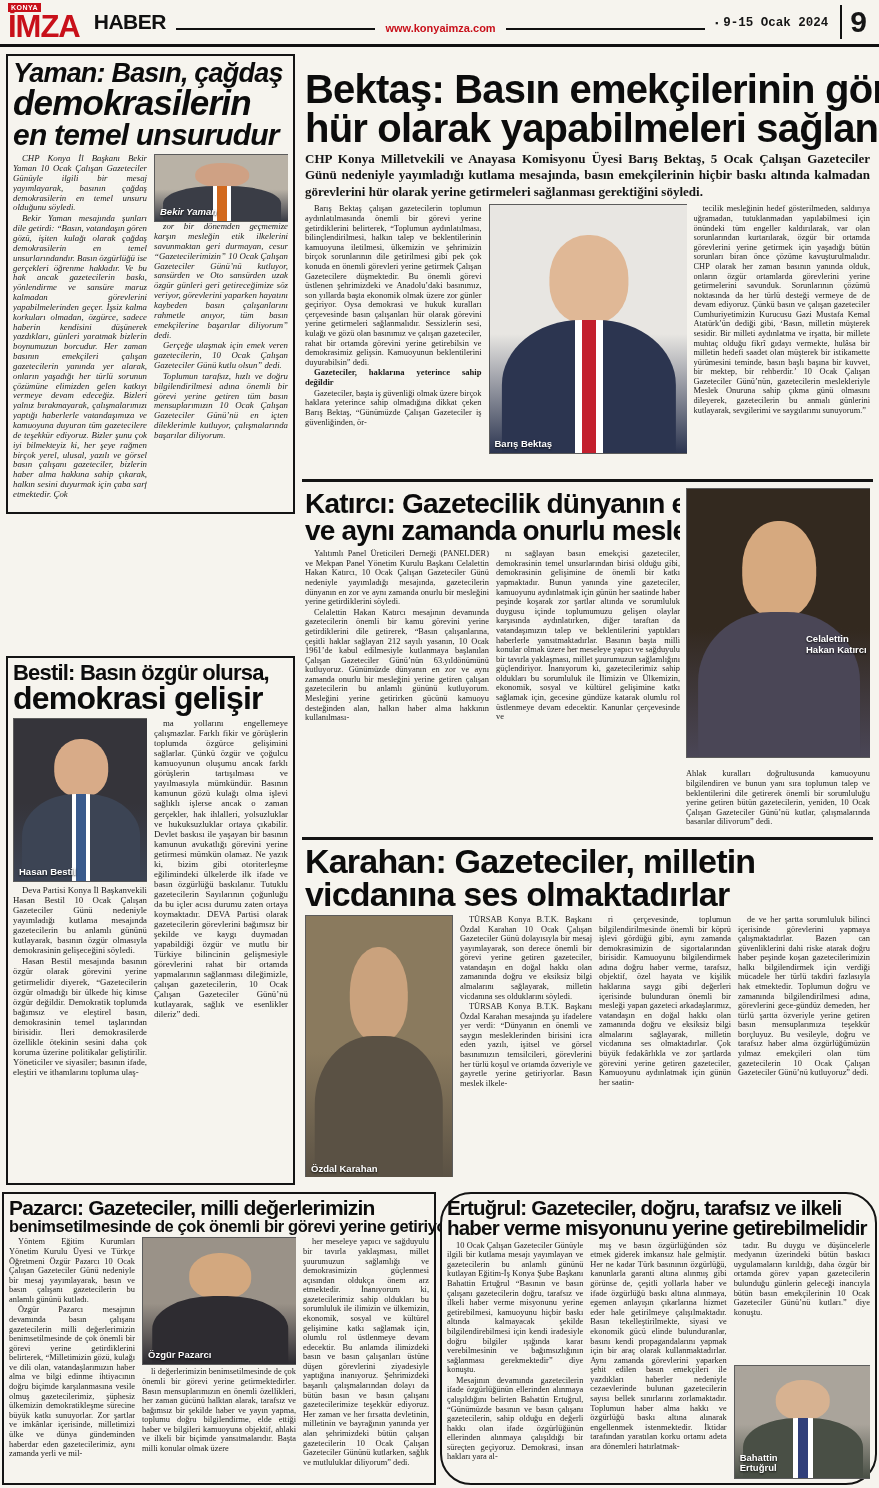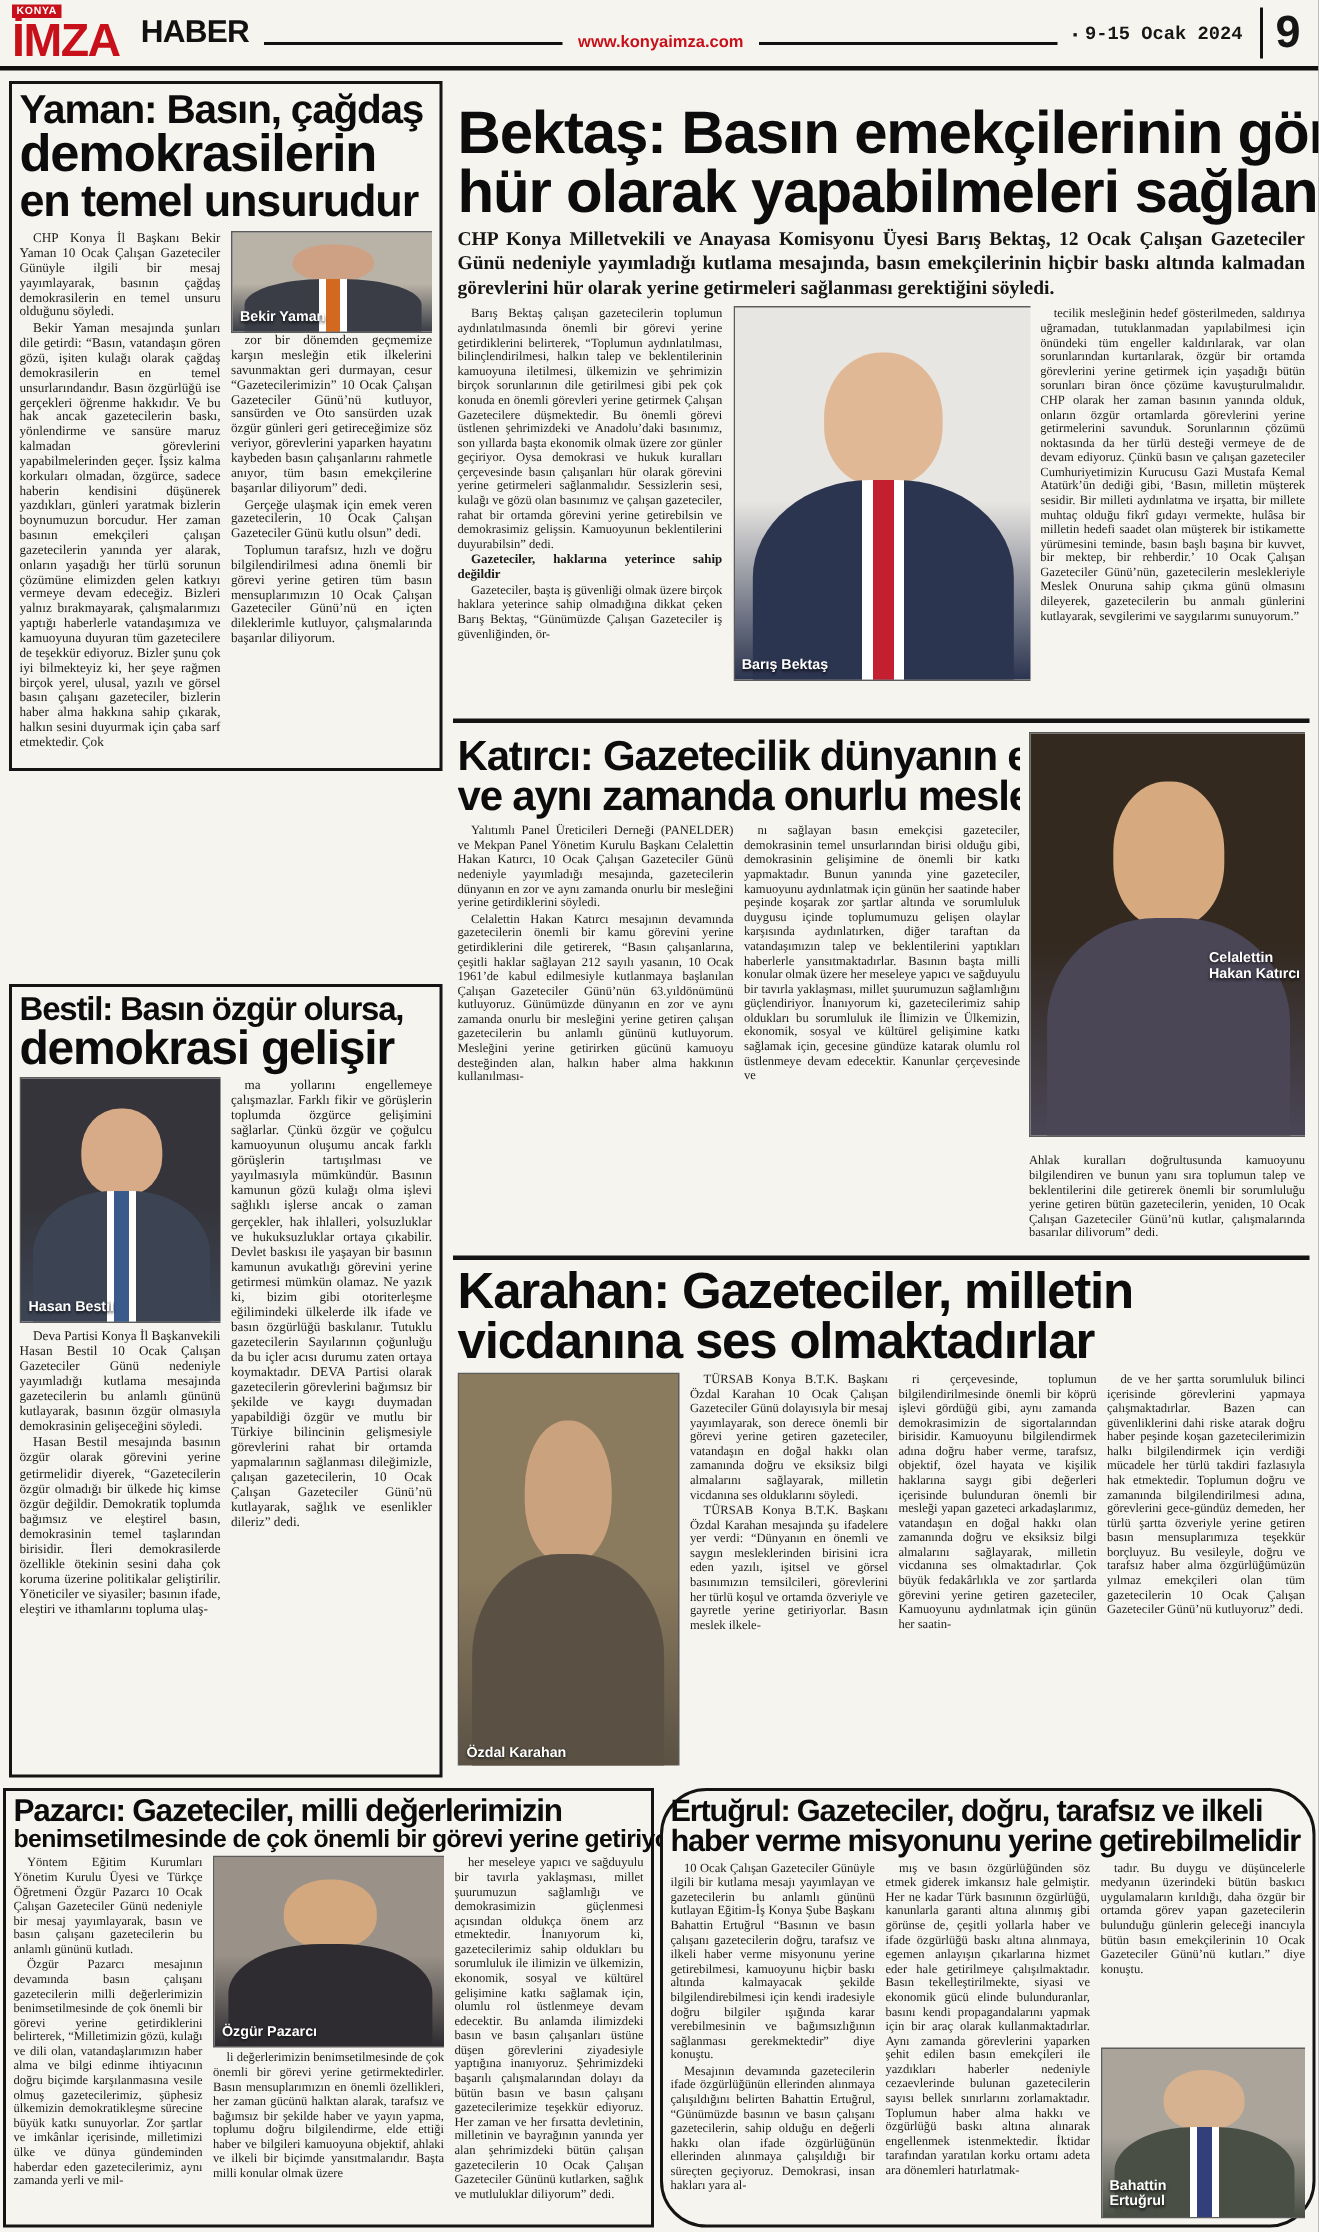--- a/index.html
+++ b/index.html
@@ -108,21 +108,21 @@
     <span class="site">www.konyaimza.com</span>
     <div class="mast-rule"></div>
     <div class="date-wrap">
       <span class="date-bullet">▪</span>
       <span class="date">9-15 Ocak 2024</span>
     </div>
     <span class="pageno">9</span>
   </div>
   <div class="mast-bottom-rule"></div>
 
-  <div class="box" id="yaman" style="left:6px;top:54px;width:289px;height:460px;">
+  <div class="box" id="yaman" style="left:6px;top:54px;width:289px;height:460px;font-style:italic;">
     <div class="hl">
       <span class="l hl1">Yaman: Basın, çağdaş</span>
       <span class="l hl2">demokrasilerin</span>
       <span class="l hl3">en temel unsurudur</span>
     </div>
     <div class="cols body">
       <div class="col">
         <p>CHP Konya İl Başkanı Bekir Yaman 10 Ocak Çalışan Gazeteciler Günüyle ilgili bir mesaj yayımlayarak, basının çağdaş demokrasilerin en temel unsuru olduğunu söyledi.</p>
         <p>Bekir Yaman mesajında şunları dile getirdi: “Basın, vatandaşın gören gözü, işiten kulağı olarak çağdaş demokrasilerin en temel unsurlarındandır. Basın özgürlüğü ise gerçekleri öğrenme hakkıdır. Ve bu hak ancak gazetecilerin baskı, yönlendirme ve sansüre maruz kalmadan görevlerini yapabilmelerinden geçer. İşsiz kalma korkuları olmadan, özgürce, sadece haberin kendisini düşünerek yazdıkları, günleri yaratmak bizlerin boynumuzun borcudur. Her zaman basının emekçileri çalışan gazetecilerin yanında yer alarak, onların yaşadığı her türlü sorunun çözümüne elimizden gelen katkıyı vermeye devam edeceğiz. Bizleri yalnız bırakmayarak, çalışmalarımızı yaptığı haberlerle vatandaşımıza ve kamuoyuna duyuran tüm gazetecilere de teşekkür ediyoruz.  Bizler şunu çok iyi bilmekteyiz ki, her şeye rağmen birçok yerel, ulusal, yazılı ve görsel basın çalışanı gazeteciler, bizlerin haber alma hakkına sahip çıkarak, halkın sesini duyurmak için çaba sarf etmektedir. Çok</p>
       </div>
@@ -154,21 +154,21 @@
         <p>ma yollarını engellemeye çalışmazlar. Farklı fikir ve görüşlerin toplumda özgürce gelişimini sağlarlar. Çünkü özgür ve çoğulcu kamuoyunun oluşumu ancak farklı görüşlerin tartışılması ve yayılmasıyla mümkündür. Basının kamunun gözü kulağı olma işlevi sağlıklı işlerse ancak o zaman gerçekler, hak ihlalleri, yolsuzluklar ve hukuksuzluklar ortaya çıkabilir. Devlet baskısı ile yaşayan bir basının kamunun avukatlığı görevini yerine getirmesi mümkün olamaz. Ne yazık ki, bizim gibi otoriterleşme eğilimindeki ülkelerde ilk ifade ve basın özgürlüğü baskılanır. Tutuklu gazetecilerin Sayılarının çoğunluğu da bu içler acısı durumu zaten ortaya koymaktadır. DEVA Partisi olarak gazetecilerin görevlerini bağımsız bir şekilde ve kaygı duymadan yapabildiği özgür ve mutlu bir Türkiye bilincinin gelişmesiyle görevlerini rahat bir ortamda yapmalarının sağlanması dileğimizle,  çalışan gazetecilerin, 10 Ocak Çalışan Gazeteciler Günü’nü kutlayarak, sağlık ve esenlikler dileriz” dedi.</p>
       </div>
     </div>
   </div>
 
   <div class="sec" id="bektas" style="left:302px;top:48px;width:571px;height:428px;">
     <div class="hl">
       <span class="l">Bektaş: Basın emekçilerinin görevlerini</span>
       <span class="l">hür olarak yapabilmeleri sağlanmalıdır</span>
     </div>
-    <div class="lede">CHP Konya Milletvekili ve Anayasa Komisyonu Üyesi Barış Bektaş, 12 Ocak Çalışan Gazeteciler Günü nedeniyle yayımladığı kutlama mesajında, basın emekçilerinin hiçbir baskı altında kalmadan görevlerini hür olarak yerine getirmeleri sağlanması gerektiğini söyledi.</div>
+    <div class="lede">CHP Konya Milletvekili ve Anayasa Komisyonu Üyesi Barış Bektaş, 5 Ocak Çalışan Gazeteciler Günü nedeniyle yayımladığı kutlama mesajında, basın emekçilerinin hiçbir baskı altında kalmadan görevlerini hür olarak yerine getirmeleri sağlanması gerektiğini söyledi.</div>
     <div class="cols body">
       <div class="col">
         <p>Barış Bektaş çalışan gazetecilerin toplumun aydınlatılmasında önemli bir görevi yerine getirdiklerini belirterek, “Toplumun aydınlatılması, bilinçlendirilmesi, halkın talep ve beklentilerinin kamuoyuna iletilmesi, ülkemizin ve şehrimizin birçok sorunlarının dile getirilmesi gibi pek çok konuda en önemli görevleri yerine getirmek Çalışan Gazetecilere düşmektedir. Bu önemli görevi üstlenen şehrimizdeki ve Anadolu’daki basınımız, son yıllarda başta ekonomik olmak üzere zor günler geçiriyor. Oysa demokrasi ve hukuk kuralları çerçevesinde basın çalışanları hür olarak görevini yerine getirmeleri sağlanmalıdır. Sessizlerin sesi, kulağı ve gözü olan basınımız ve çalışan gazeteciler, rahat bir ortamda görevini yerine getirebilsin ve demokrasimiz gelişsin. Kamuoyunun beklentilerini duyurabilsin” dedi.</p>
         <div class="subhead">Gazeteciler, haklarına yeterince sahip değildir</div>
         <p>Gazeteciler, başta iş güvenliği olmak üzere birçok haklara yeterince sahip olmadığına dikkat çeken Barış Bektaş, “Günümüzde Çalışan Gazeteciler iş güvenliğinden, ör-</p>
       </div>
       <div class="mid">
         <div class="photo tie" style="--bg:#e8e6e2;--suit:#2c3550;--skin:#e0b896;--tie:#c31f2e;">
           <span class="cap">Barış Bektaş</span>
         </div>

